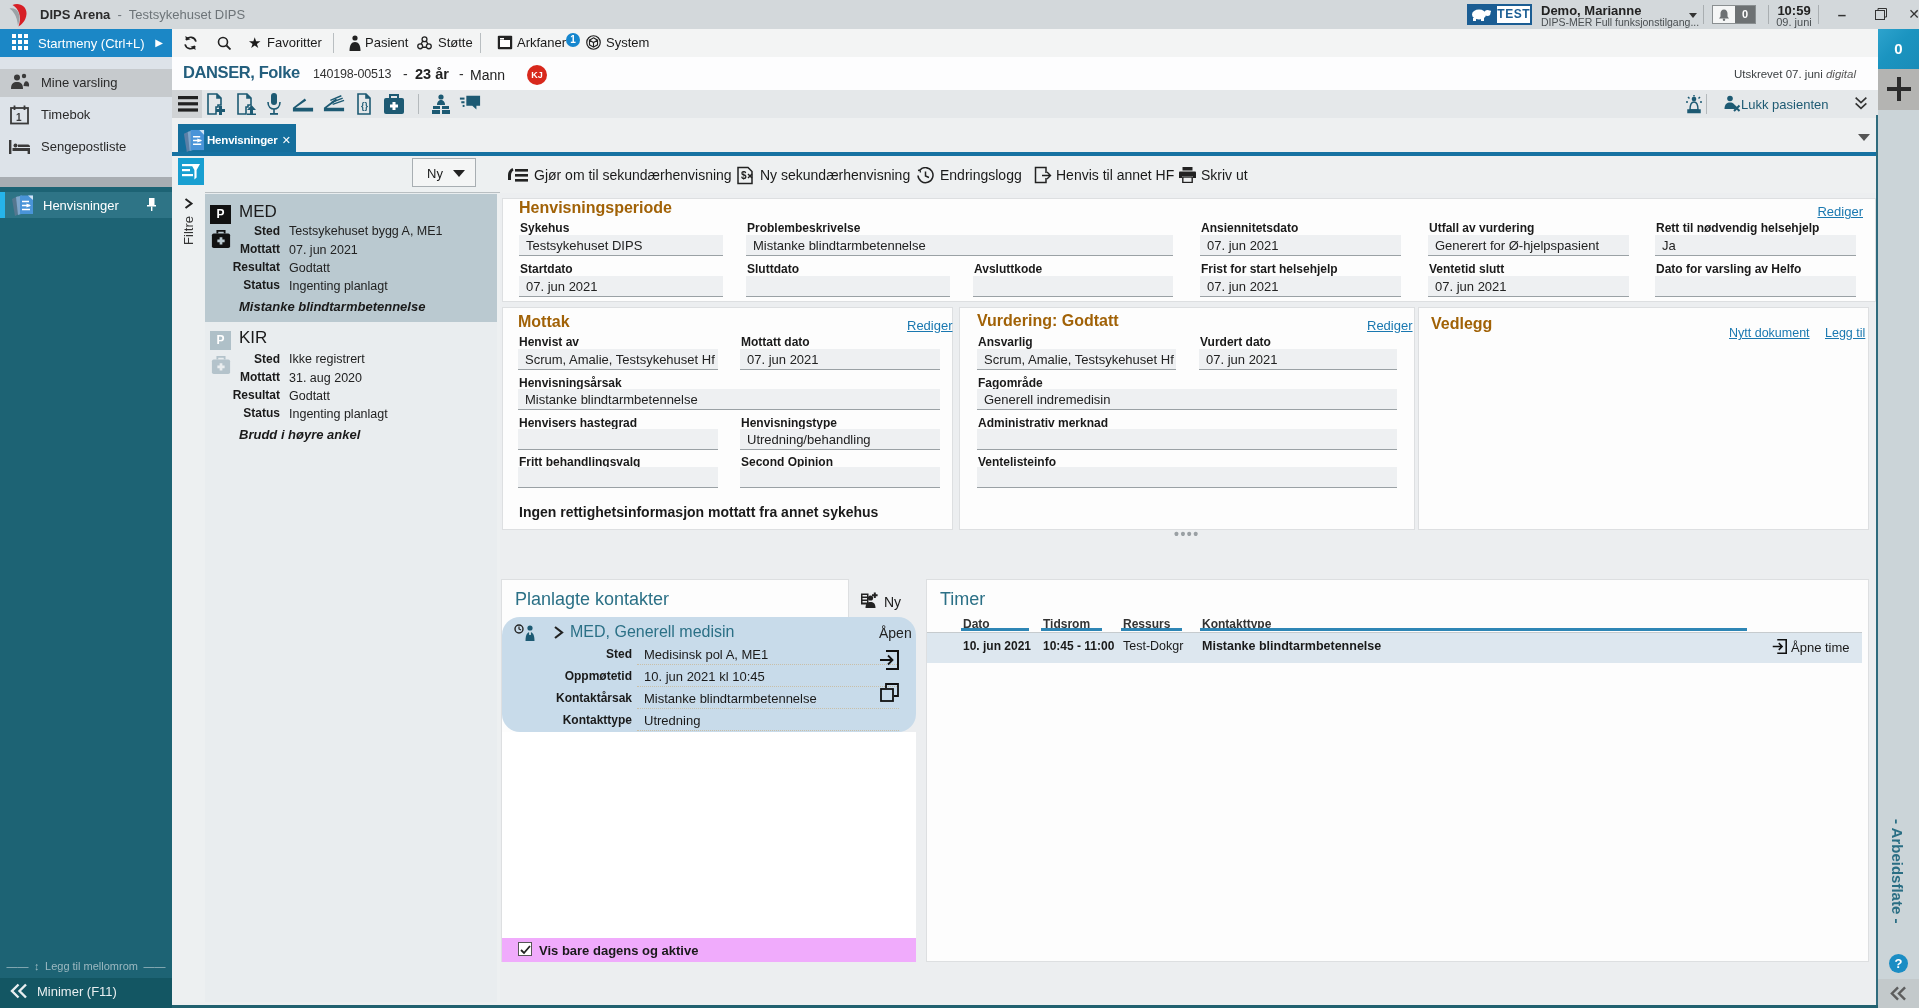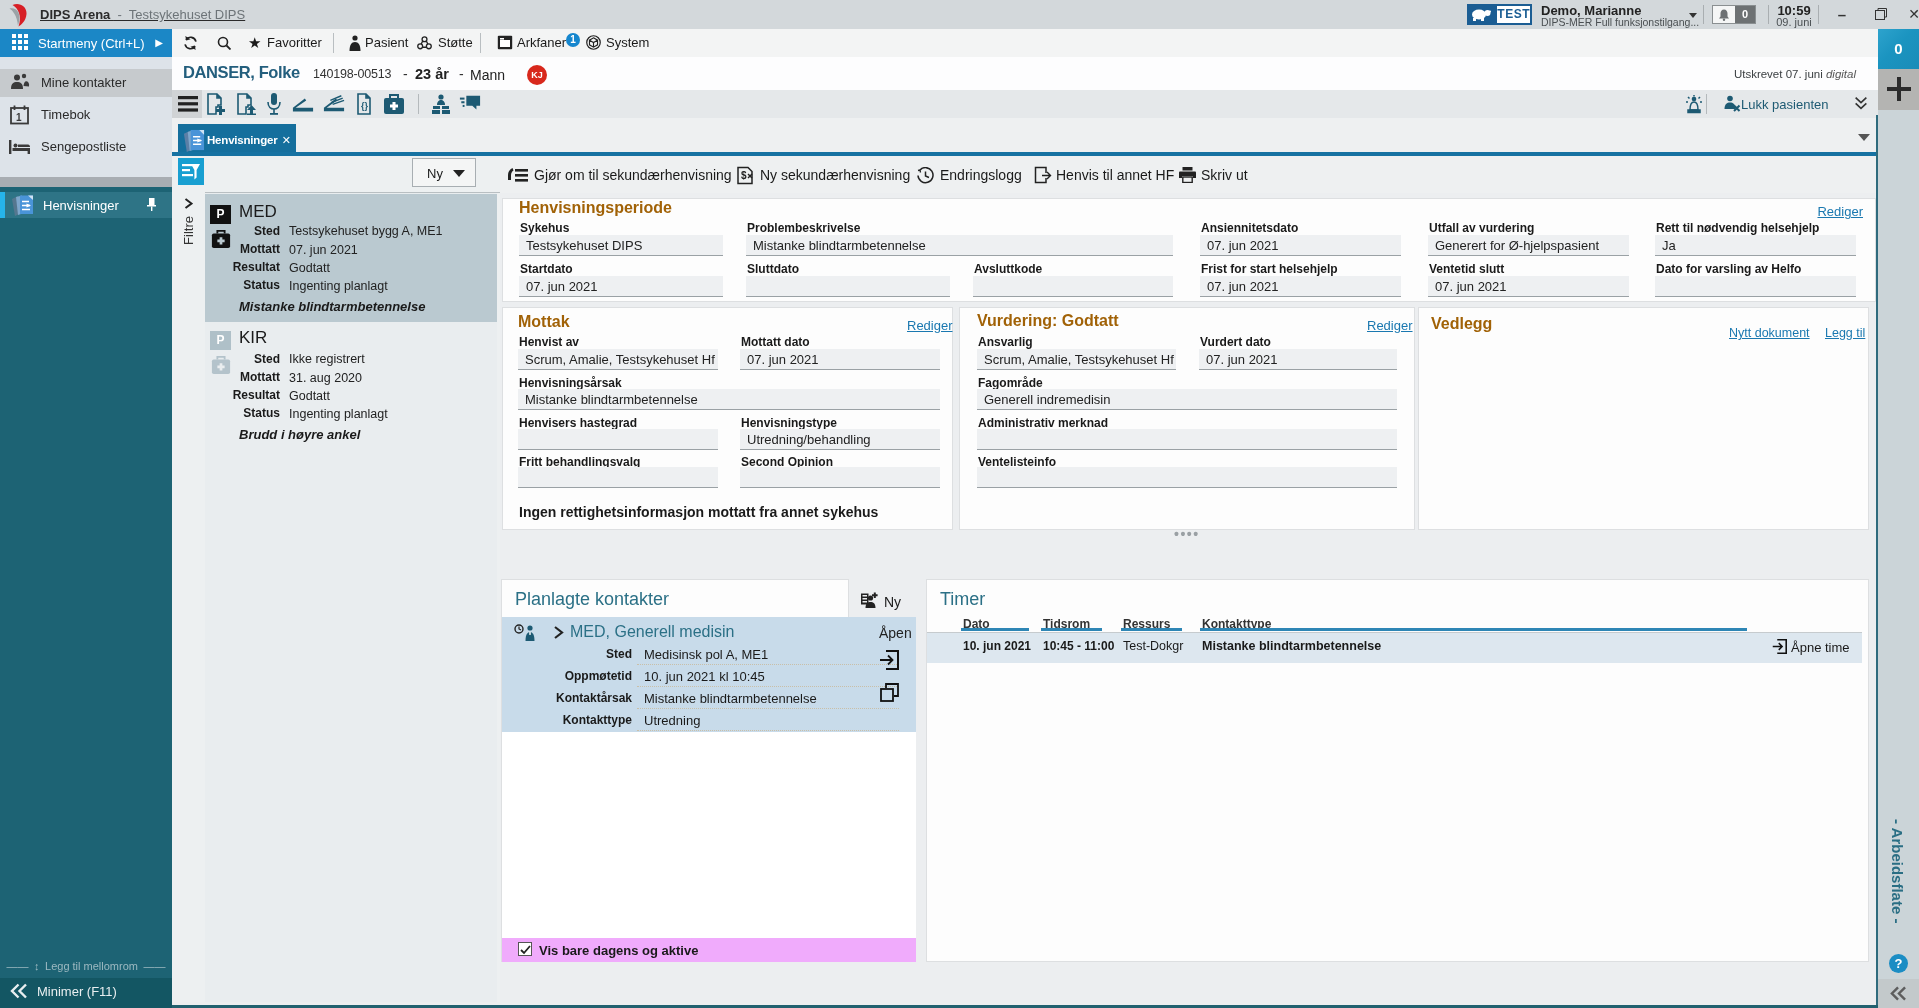--- a/index.html
+++ b/index.html
@@ -1,21 +1,21 @@
 <!DOCTYPE html>
 <html><head><meta charset="utf-8"><title>DIPS Arena</title>
 <style>
 *{margin:0;padding:0;box-sizing:border-box;}
 html,body{width:1919px;height:1008px;overflow:hidden;}
 body{font-family:"Liberation Sans",sans-serif;font-size:13px;color:#1a1a1a;}
 .abs{position:absolute;}
 #scene{position:relative;width:1919px;height:1008px;background:#eceff0;overflow:hidden;}
 
 #titlebar{left:0;top:0;width:1919px;height:29px;background:#d3d8db;}
-#titlebar .apptitle{left:40px;top:7px;font-size:13px;font-weight:bold;color:#2b2b2b;text-decoration:underline;}
+#titlebar .apptitle{left:40px;top:7px;font-size:13px;font-weight:bold;color:#2b2b2b;}
 #titlebar .apptitle span{font-weight:normal;color:#6d7478;}
 .winbtn{top:0;height:29px;width:44px;text-align:center;color:#333;font-size:15px;line-height:29px;}
 
 #testbadge{left:1467px;top:4px;width:65px;height:21px;background:#1b5d93;display:flex;}
 #testbadge .turtle{width:29px;height:21px;display:flex;align-items:center;justify-content:center;}
 #testbadge .tx{flex:1;background:#fff;border:2px solid #1b5d93;color:#1b5d93;font-weight:bold;font-size:12px;text-align:center;line-height:17px;letter-spacing:.5px;}
 .usr1{left:1541px;top:3px;font-size:13px;font-weight:bold;color:#222;}
 .usr2{left:1541px;top:16px;font-size:10.5px;color:#4a4f52;}
 #bellbox{left:1712px;top:5px;width:44px;height:19px;border:1px solid #8a8f91;display:flex;}
 #bellbox .b1{width:22px;background:#f5f6f6;display:flex;align-items:center;justify-content:center;}
@@ -341,21 +341,21 @@
 <div class="abs" id="sidebar">
  <div class="abs snav" style="top:12px;background:#c6cacd;">
   <svg class="ic" viewBox="0 0 21 20">
           <g fill="#3a3a3a">
             <circle cx="8" cy="4.5" r="3"></circle>
             <circle cx="15" cy="3" r="2.2"></circle>
             <path d="M2 16 C2 10.5 4.5 9 8 9 C11.5 9 14 10.5 14 16 Z"></path>
             <path d="M14.5 13 C14.8 9.5 16 8 17.5 8.2 C19.5 8.6 20.5 10.5 20 13.5 Z"></path>
           </g>
         </svg>
-  <div class="t">Mine kontakter</div>
+  <div class="t">Mine varsling</div>
  </div>
  <div class="abs snav" style="top:44px;">
   <svg class="ic" viewBox="0 0 20 20">
           <g fill="none" stroke="#3a3a3a" stroke-width="1.8">
             <rect x="1.5" y="3" width="17" height="15.5"></rect>
             <path d="M5 0.5 L5 5 M15 0.5 L15 5"></path>
           </g>
           <text x="6.5" y="16" font-size="10" font-weight="bold" fill="#3a3a3a">1</text>
         </svg>
   <div class="t">Timebok</div>
@@ -593,21 +593,21 @@
   <div class="chead2" style="left:13px;top:9px;">Planlagte kontakter</div>
   <svg class="abs" style="left:358px;top:12px" width="19" height="16" viewBox="0 0 19 16">
           <g fill="#222">
             <path d="M1 1.5 L8.5 1.5 L8.5 12.5 L1 12.5 Z M2.5 3 L7 3 L7 4.6 L2.5 4.6 Z M2.5 6 L7 6 L7 7.6 L2.5 7.6 Z M2.5 9 L7 9 L7 10.6 L2.5 10.6 Z" fill-rule="evenodd"></path>
             <circle cx="10.5" cy="6" r="2.6"></circle>
             <path d="M5.5 16 C5.5 11.5 7.7 10 10.5 10 C13.3 10 15.5 11.5 15.5 16 Z"></path>
             <path d="M13.8 0.5 L15.8 0.5 L15.8 2.3 L17.6 2.3 L17.6 4.3 L15.8 4.3 L15.8 6.1 L13.8 6.1 L13.8 4.3 L12 4.3 L12 2.3 L13.8 2.3 Z"></path>
           </g>
         </svg>
   <div class="abs" style="left:382px;top:14px;font-size:14px;">Ny</div>
-  <div class="abs" style="left:0px;top:37px;width:414px;height:115px;background:#c8dbea;">
+  <div class="abs" style="left:0px;top:37px;width:414px;height:115px;background:#c8dbea;border-radius:18px;">
    <svg class="abs" style="left:12px;top:7px" width="24" height="18" viewBox="0 0 24 18">
             <g>
               <circle cx="5" cy="5" r="4" fill="none" stroke="#222" stroke-width="1.4"></circle>
               <path d="M5 2.5 L5 5 L7 6" stroke="#222" stroke-width="1.2" fill="none"></path>
               <g fill="#1d5a73">
                 <circle cx="16" cy="4" r="2.6"></circle>
                 <path d="M11.5 17 C11.5 10.5 13.5 8 16 8 C18.5 8 20.5 10.5 20.5 17 Z"></path>
                 <path d="M15.3 8 L16 11 L16.7 8" stroke="#fff" stroke-width="0.8"></path>
               </g>
             </g>

